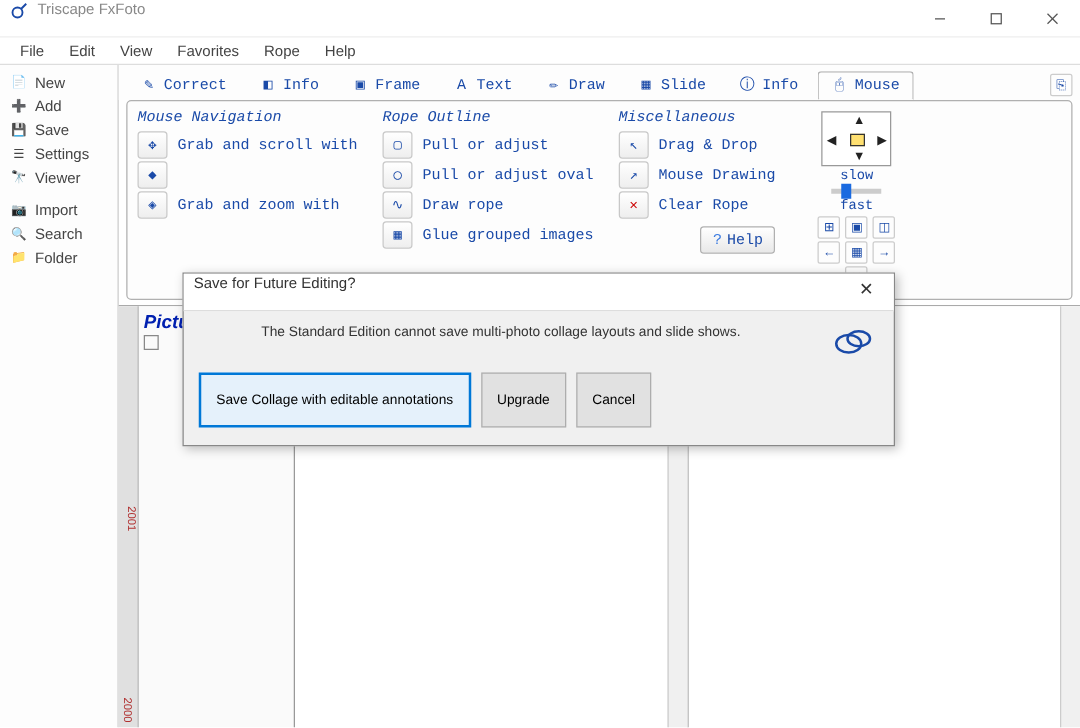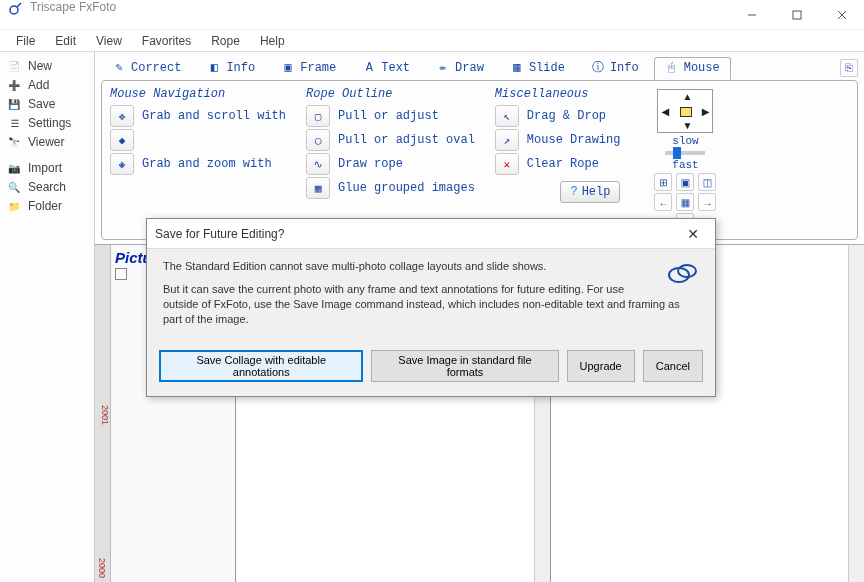--- a/index.html
+++ b/index.html
@@ -37,27 +37,27 @@
 .sq { width:18px; height:18px; border:1px solid #ccc; border-radius:2px; display:flex; align-items:center; justify-content:center; color:#1a4aa8; font-size:10px; }
 .content { flex:1; display:flex; border-top:1px solid #aaa; }
 .sidepane { width: 141px; background:#fafafa; border-right:1px solid #999; position:relative; }
 .sidepane .vbar { position:absolute; left:0; top:0; bottom:0; width:16px; background:#e0e0e0; border-right:1px solid #bbb; writing-mode:vertical-rl; text-align:center; font-size:9px; color:#b03030; padding-top:4px; }
 .sidepane .hd { font-weight:bold; font-style:italic; color:#0020b0; font-size:15px; padding:4px 4px 2px 20px; }
 .sidepane .chk { margin-left:20px; width:12px; height:12px; border:1px solid #888; display:inline-block; }
 .viewarea { flex:1; display:flex; }
 .half { flex:1; border-right:1px solid #999; position:relative; background:#fff; }
 .half .scroll { position:absolute; right:0; top:0; bottom:0; width:16px; background:#f0f0f0; border-left:1px solid #ccc; }
 .dialog { position:absolute; left:146px; top:218px; width:570px; background:#f0f0f0; border:1px solid #888; box-shadow: 2px 2px 8px rgba(0,0,0,0.25); }
-.dlgtitle { height:30px; display:flex; align-items:center; padding:0 8px; background:#fff; border-bottom:1px solid #ddd; font-size:12px; }
+.dlgtitle { height:30px; display:flex; align-items:flex-start; padding:0 8px; background:#fff; border-bottom:1px solid #ddd; font-size:12px; }
 .dlgtitle .x { margin-left:auto; font-size:14px; padding:4px 8px; }
 .dlgbody { padding: 10px 16px; font-size:11px; color:#333; line-height:1.35; }
-.dlgbody p { margin-bottom: 8px; }
+.dlgbody p { margin-bottom: 8px; margin-left: 46px; }
 .dlgicon { float:right; width:34px; height:28px; margin-left:8px; }
 .dlgbtns { display:flex; gap:8px; padding: 6px 12px 14px; }
-.dbtn { border:1px solid #adadad; background:#e1e1e1; padding: 2px 12px; font-size:11px; }
+.dbtn { border:1px solid #adadad; background:#e1e1e1; padding: 14px 12px; font-size:11px; }
 .dbtn.pri { border:2px solid #0078d7; background:#e5f1fb; }
 svg { display:block; }
 </style>
 </head>
 <body>
 
 <div class="titlebar">
   <span class="appicon">
     <svg viewBox="0 0 16 16">
         <circle cx="6" cy="10" r="4" fill="none" stroke="#1a4aa8" stroke-width="1.5"></circle>
@@ -280,21 +280,19 @@
     <span class="x">✕</span>
   </div>
   <div class="dlgbody">
     <div class="dlgicon">
       <svg viewBox="0 0 34 28">
           <ellipse cx="14" cy="16" rx="10" ry="7" fill="none" stroke="#1a4aa8" stroke-width="2"></ellipse>
           <ellipse cx="22" cy="12" rx="9" ry="6" fill="none" stroke="#1a4aa8" stroke-width="2"></ellipse>
         </svg>
     </div>
     <p>The Standard Edition cannot save multi-photo collage layouts and slide shows.</p>
-    <p>But it can save the current photo with any frame and text annotations for future editing. For use outside of FxFoto, use the Save Image command instead, which includes non-editable text and framing as part of the image.</p>
   </div>
   <div class="dlgbtns">
     <button class="dbtn pri">Save Collage with editable annotations</button>
-    <button class="dbtn">Save Image in standard file formats</button>
     <button class="dbtn">Upgrade</button>
     <button class="dbtn">Cancel</button>
   </div>
 </div>
 
 </body></html>

